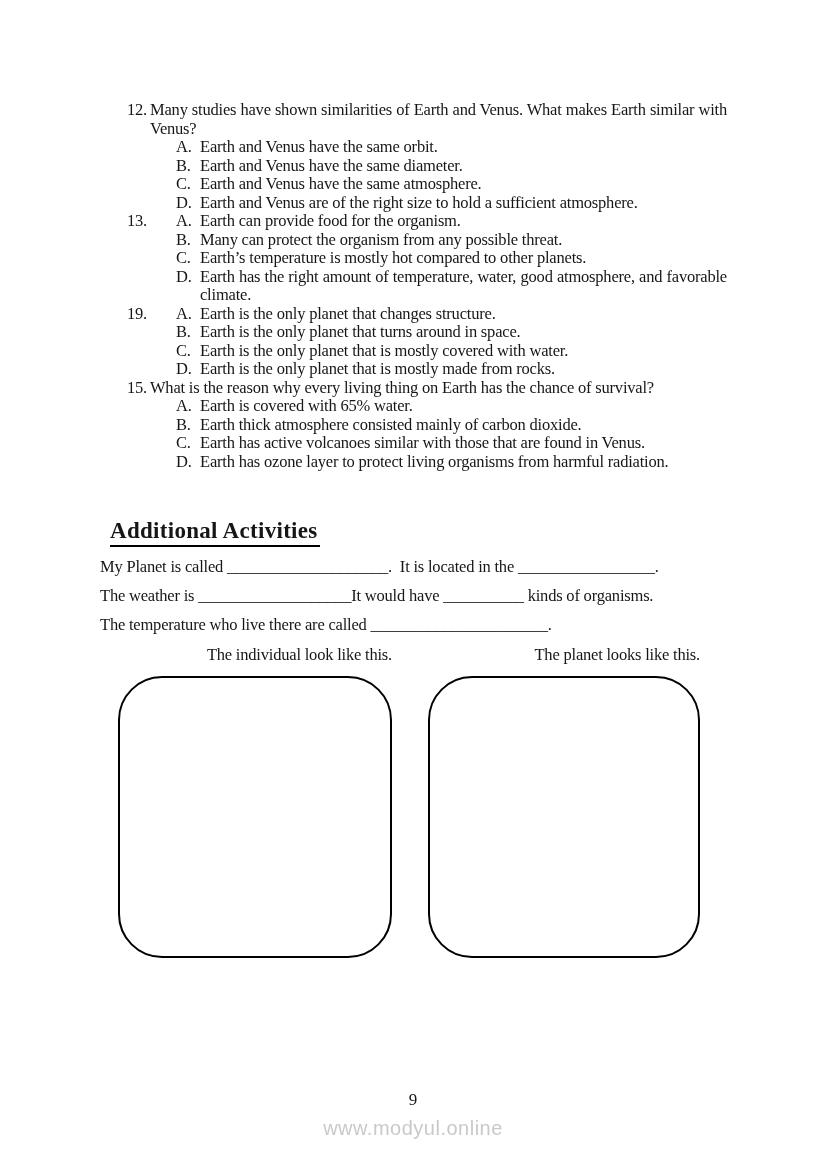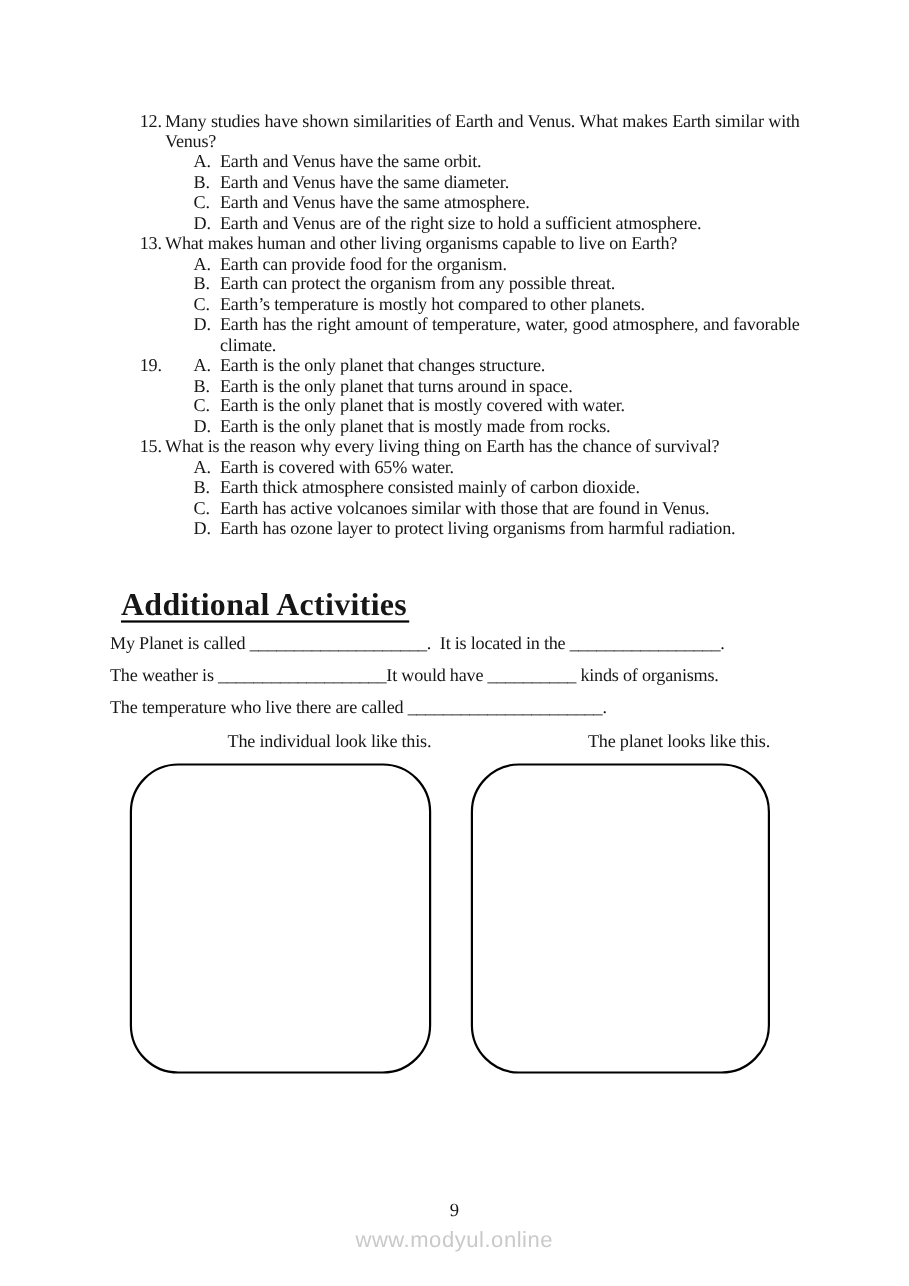--- a/index.html
+++ b/index.html
@@ -26,21 +26,21 @@
   .q-num { flex: none; width: 23px; }
   .q-body { flex: 1; min-width: 0; }
   .q-stem { margin: 0; text-align: justify; }
   .options { margin-left: 26px; }
   .option { display: flex; }
   .opt-letter { flex: none; width: 24px; }
   .opt-text { flex: 1; text-align: justify; }
   
   .act-heading {
     margin: 47px 0 0 10px;
-    font-size: 29px;
+    font-size: 23px;
     line-height: 26px;
     font-weight: bold;
     letter-spacing: 0.3px;
     width: fit-content;
     border-bottom: 2.5px solid #000;
     padding: 0 2px 1px 0;
   }
   .intro { margin: 12px 0 0 0; }
   .fill-line { margin: 10.5px 0 0 0; white-space: pre-wrap; }
   .labels-row { display: flex; margin-top: 12px; }
@@ -104,29 +104,28 @@
               <span class="opt-letter">D.</span>
               <span class="opt-text">Earth and Venus are of the right size to hold a sufficient atmosphere.</span>
             </div>
           </div>
         </div>
       </div>
 
       <div class="question">
         <span class="q-num">13.</span>
         <div class="q-body">
-          <p class="q-stem">What makes human and other living organisms capable to live on Earth?</p>
           <div class="options">
             <div class="option">
               <span class="opt-letter">A.</span>
               <span class="opt-text">Earth can provide food for the organism.</span>
             </div>
             <div class="option">
               <span class="opt-letter">B.</span>
-              <span class="opt-text">Earth can protect the organism from any possible threat.</span>
+              <span class="opt-text">Many can protect the organism from any possible threat.</span>
             </div>
             <div class="option">
               <span class="opt-letter">C.</span>
               <span class="opt-text">Earth’s temperature is mostly hot compared to other planets.</span>
             </div>
             <div class="option">
               <span class="opt-letter">D.</span>
               <span class="opt-text">Earth has the right amount of temperature, water, good atmosphere, and favorable climate.</span>
             </div>
           </div>

